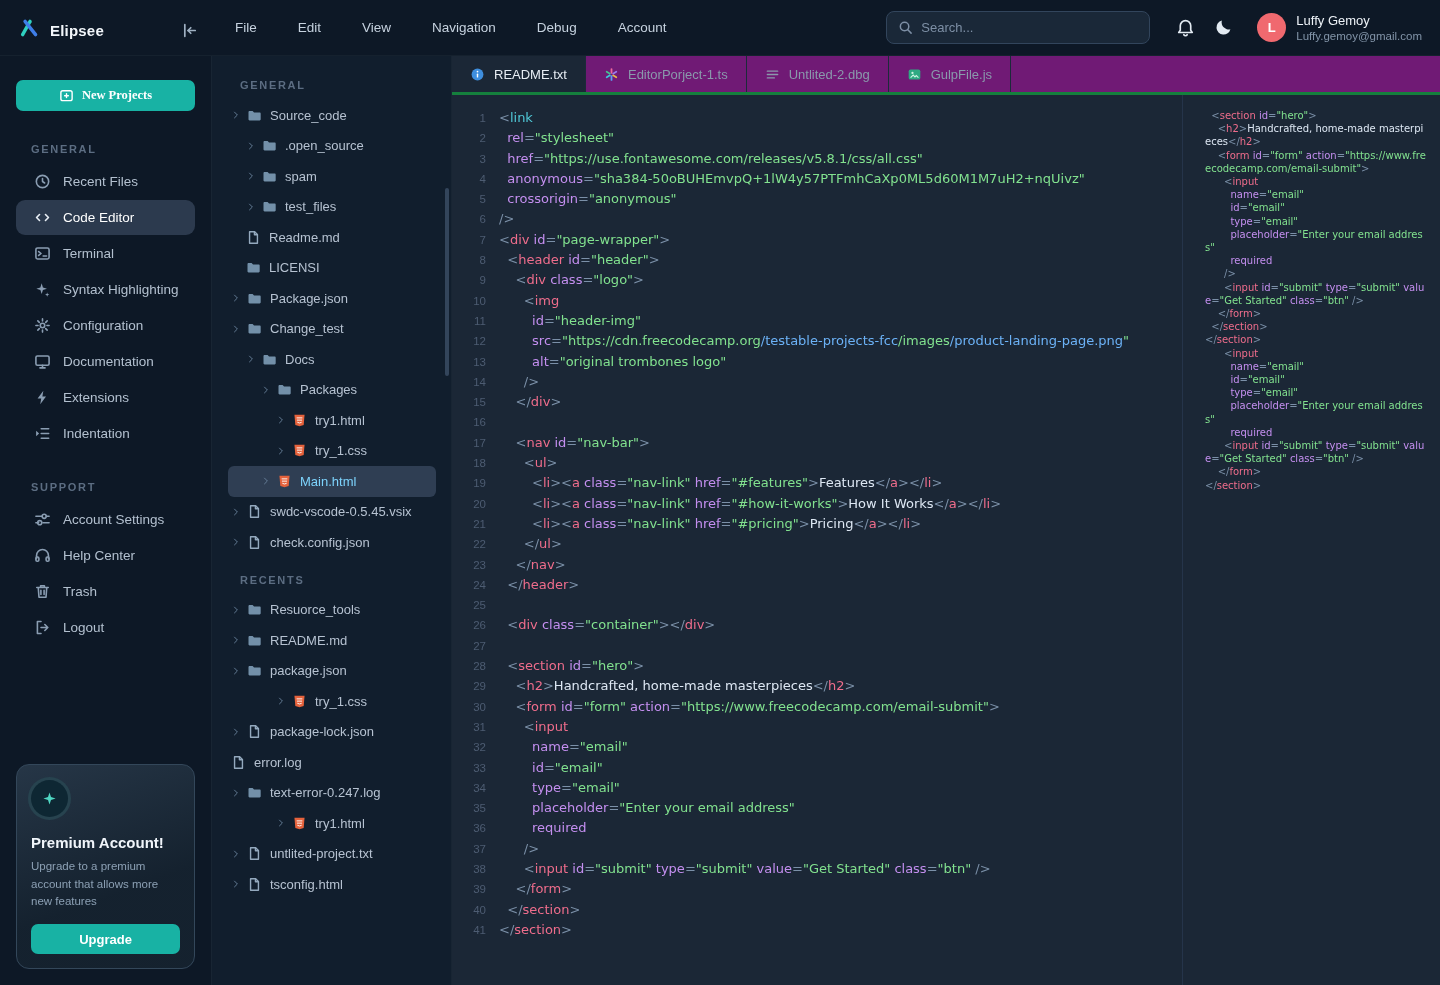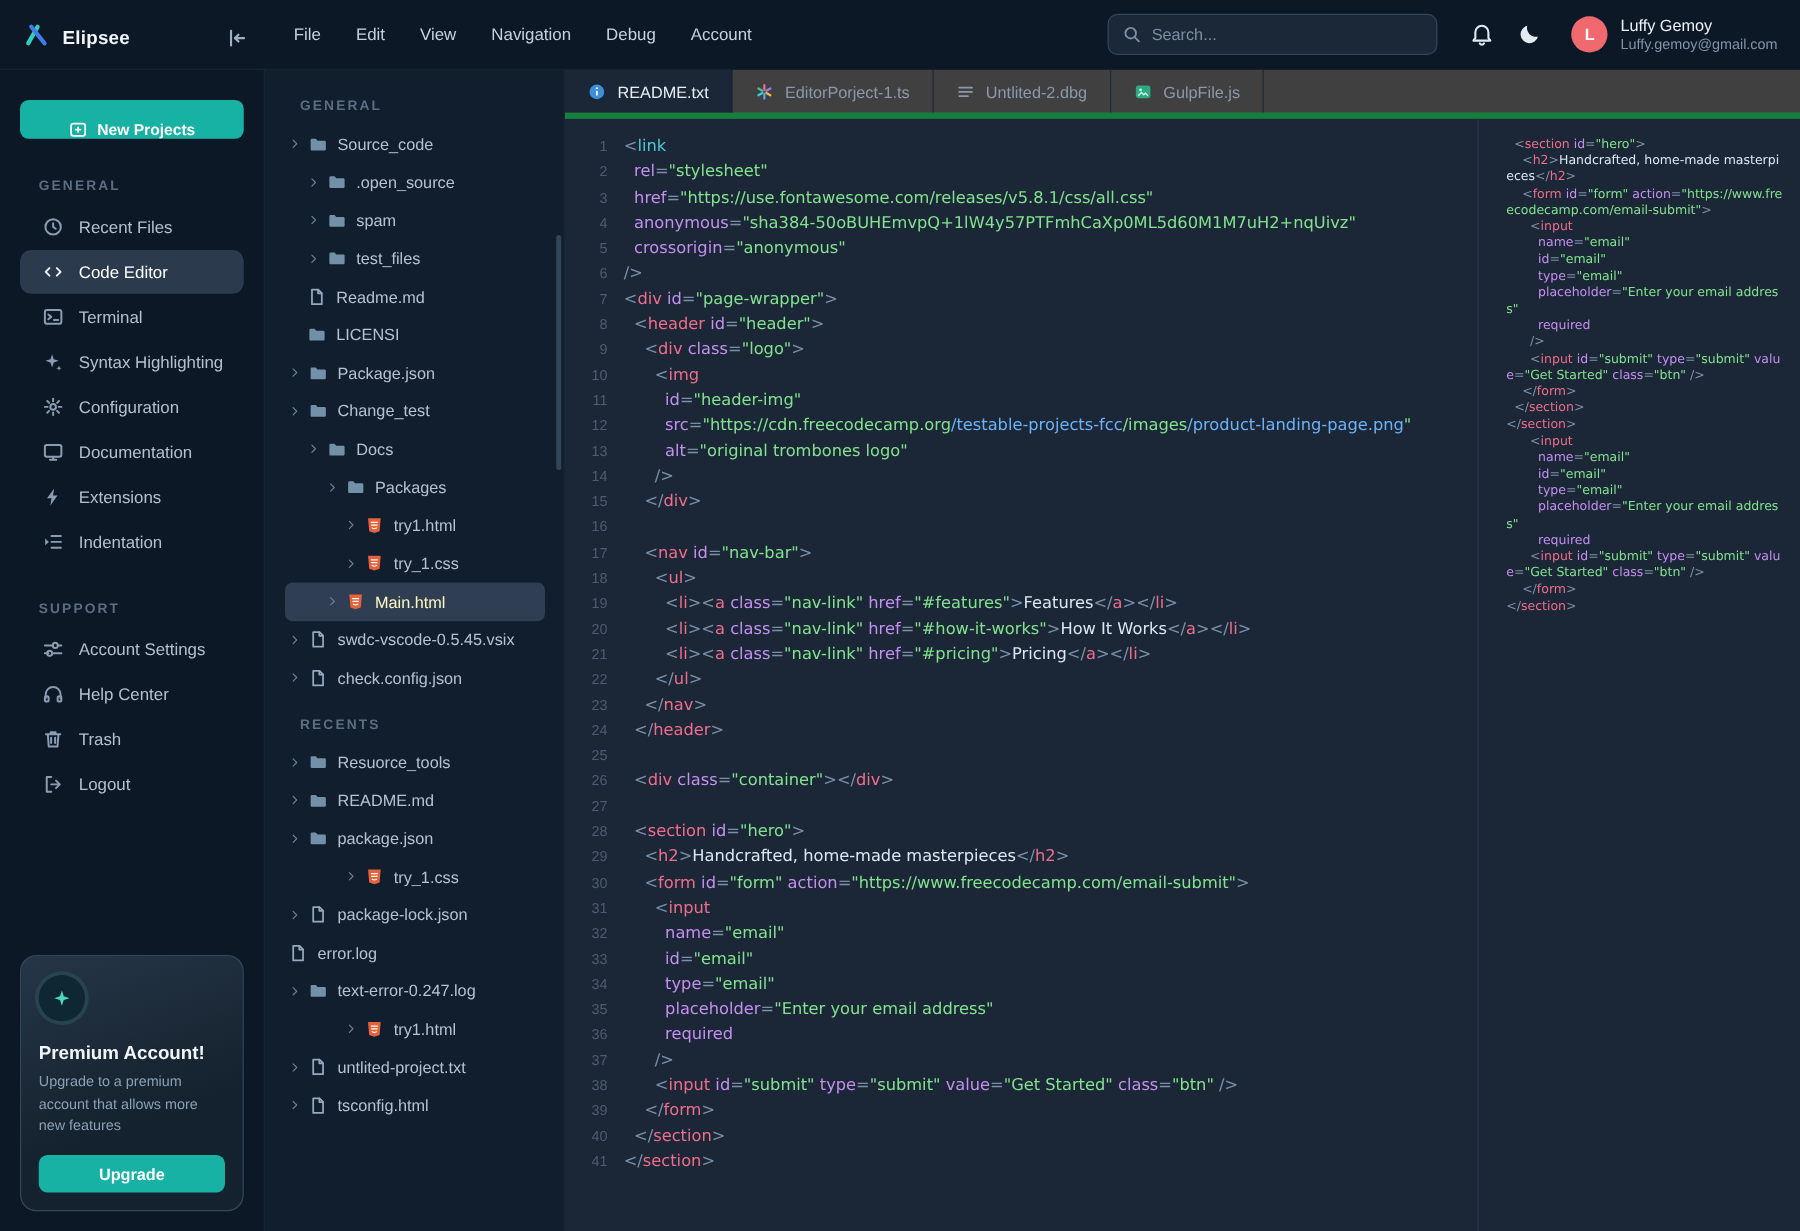--- a/index.html
+++ b/index.html
@@ -12,42 +12,42 @@
   html,body{background:#0a121d}
   .app{width:1440px;height:985px;display:flex;flex-direction:column;overflow:hidden;
        background:var(--bg-editor);color:#dbe4ee;font-family:"Liberation Sans",sans-serif}
   
   .topbar{flex:0 0 56px;display:flex;align-items:center;background:var(--bg-dark);border-bottom:1px solid #15212e}
   .brand{width:212px;flex:0 0 212px;display:flex;align-items:flex-end;gap:10px;padding:0 14px 0 18px}
   .logo-icon svg{width:22px;height:22px}
   .brand-name{font-size:15px;font-weight:700;color:#f2f6fa;letter-spacing:.2px}
   .collapse-btn{margin-left:auto;background:none;border:none;color:#9fb0c2;cursor:pointer;display:flex}
   .collapse-btn svg{width:17px;height:17px}
-  .menus{display:flex;gap:6px;margin-left:12px}
+  .menus{display:flex;gap:19px;margin-left:12px}
   .menu-item{background:none;border:none;color:#c6d2df;font-size:13.5px;padding:6px 11px;cursor:pointer;font-family:inherit}
   .search{margin-left:auto;width:264px;height:33px;border:1px solid #32455c;border-radius:8px;background:#1a2838;
           display:flex;align-items:center;gap:8px;padding:0 11px}
   .search .icon{color:#7d8fa5}
   .search .icon svg{width:15px;height:15px}
   .search input{flex:1;background:none;border:none;outline:none;color:#d5dfeb;font-size:13px;font-family:inherit}
   .search input::placeholder{color:#7d8fa5}
   .top-icons{display:flex;gap:19px;margin:0 24px 0 26px;align-items:center}
   .icon-btn{background:none;border:none;color:#e2eaf2;cursor:pointer;display:flex}
   .icon-btn svg{width:19px;height:19px}
   .user{display:flex;align-items:center;gap:10px;padding-right:18px}
   .avatar{width:29px;height:29px;border-radius:50%;background:var(--avatar);color:#fff;display:flex;align-items:center;
           justify-content:center;font-size:13px;font-weight:700;cursor:pointer;border:none;font-family:inherit}
   .user-name{font-size:13px;color:#eef3f8;line-height:1.3}
   .user-email{font-size:11.5px;color:#8294a8}
   
   .body{flex:1;display:flex;min-height:0}
   .sidebar{width:212px;flex:0 0 212px;background:var(--bg-dark);display:flex;flex-direction:column;
            padding:24px 0 16px;border-right:1px solid #182533}
   .btn-new{margin:0 16px;height:31px;flex:0 0 31px;border:none;border-radius:7px;background:var(--accent);color:#fff;
-           font-size:12.5px;font-weight:600;display:flex;align-items:flex-end;justify-content:center;gap:8px;cursor:pointer;font-family:Liberation Sans, sans-serif}
+           font-size:12.5px;font-weight:600;display:flex;align-items:center;justify-content:center;gap:8px;cursor:pointer;font-family:Liberation Serif, serif}
   .btn-new .icon svg{width:15px;height:15px}
   .section-title{font-size:11px;letter-spacing:1.7px;color:#5c6d82;font-weight:600}
   .side-sections .section-title{margin:30px 0 9px 31px}
   .side-sections .section-title:first-child{margin-top:32px}
   .side-item{height:35px;margin:1px 16px;border-radius:9px;display:flex;align-items:center;gap:12px;padding-left:17px;
              color:#b3c0cf;font-size:13.5px;cursor:pointer}
   .side-item .icon{color:#8a9db2;width:18px;height:18px}
   .side-item .icon svg{width:17px;height:17px}
   .side-item.active{background:#2c3a4e;color:#fff}
   .side-item.active .icon{color:#e9eff6}
@@ -60,31 +60,31 @@
   .premium-desc{font-size:11.5px;color:#8ca0b4;line-height:1.5;margin-top:7px}
   .btn-upgrade{width:100%;height:30px;margin-top:14px;border:none;border-radius:7px;background:var(--accent);
                color:#fff;font-size:13px;font-weight:600;cursor:pointer;font-family:inherit}
   
   .explorer{width:240px;flex:0 0 240px;background:#111e2d;padding:18px 0 10px;position:relative;overflow:hidden;
             border-right:1px solid #182533}
   .explorer .section-title{margin:16px 0 9px 28px}
   .explorer .section-title:first-child{margin-top:5px}
   .tree-row{height:30.5px;margin:0 15px 0 16px;display:flex;align-items:center;border-radius:6px;color:#b6c2d1;
             font-size:13px;cursor:pointer;padding-left:3px}
-  .tree-row.selected{background:#2f3e53;color:#fef9c3}
+  .tree-row.selected{background:#2f3e53;color:#7dd3fc}
   .tree-chev{width:16px;flex:0 0 16px;color:#68809a;display:flex;align-items:center}
   .tree-chev svg{width:10px;height:10px}
   .tree-icon{width:23px;flex:0 0 23px;color:#7390a9;display:flex;align-items:center}
   .tree-icon svg{width:15px;height:15px}
   .tree-icon.file{color:#94a9be}
   .tree-label{white-space:nowrap;overflow:hidden;text-overflow:ellipsis}
   .scroll-thumb{position:absolute;right:2px;top:132px;width:4px;height:188px;border-radius:2px;background:#33455b;cursor:pointer}
   
   .main{flex:1;display:flex;flex-direction:column;min-width:0;background:var(--bg-editor)}
-  .tabstrip{flex:0 0 39px;height:39px;background:#404040;display:flex;border-bottom:5px solid #15803d}
+  .tabstrip{flex:0 0 39px;height:39px;background:#701a75;display:flex;border-bottom:3px solid #15803d}
   .tab{display:flex;align-items:center;gap:9px;padding:0 18px;font-size:13px;color:#8a99ac;
        border-right:1px solid #1c2a3a;cursor:pointer}
   .tab .icon svg{width:15px;height:15px}
   .tab.active{background:var(--bg-editor);color:#e7edf4}
   .editor-row{flex:1;display:flex;min-height:0}
   .code{flex:1;min-width:0;padding-top:13px;font-family:"DejaVu Sans",sans-serif;font-size:13px;line-height:19.3px;overflow:hidden}
   .code-line{display:flex;white-space:pre}
   .ln{flex:0 0 34px;text-align:right;margin-right:13px;color:#4d5c72;font-size:11.5px;padding-top:1px;user-select:none;
       font-family:"Liberation Sans",sans-serif}
   .line-body{white-space:pre}

